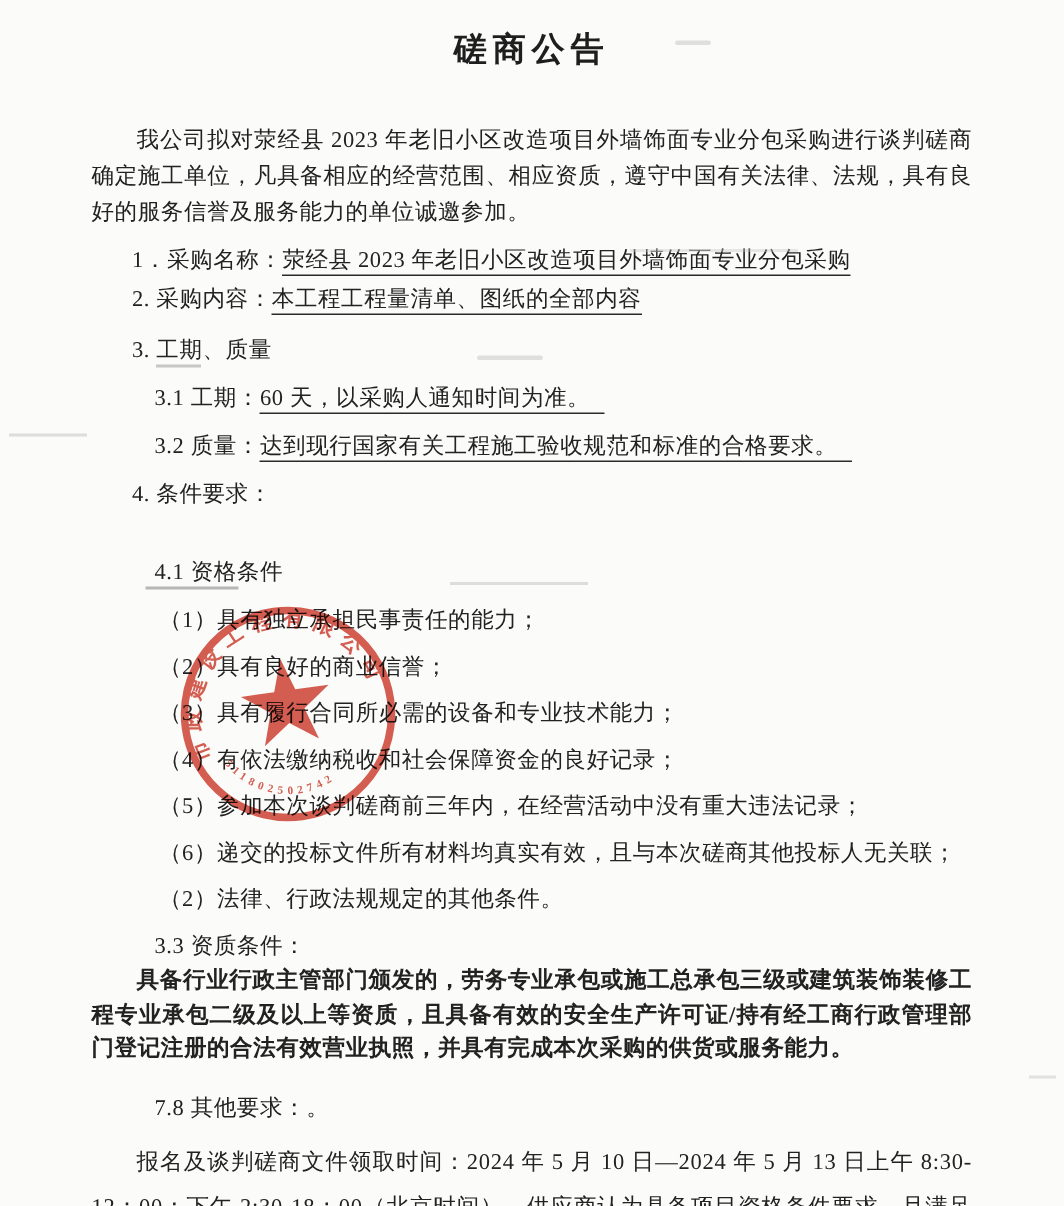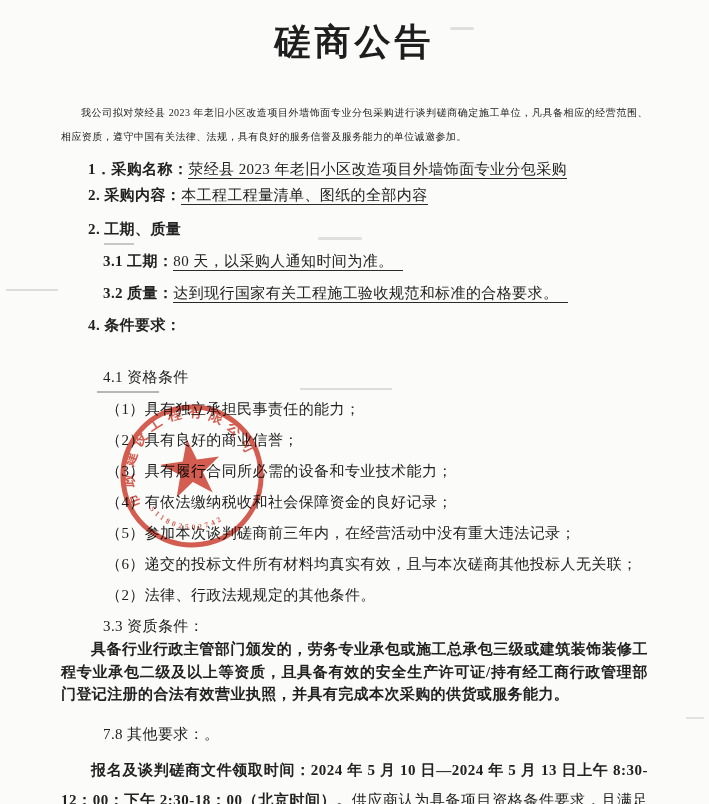--- a/index.html
+++ b/index.html
@@ -13,41 +13,41 @@
   }
   .page{
     position:relative;
     width:709px;height:804px;
     padding:14px 61px 0 61px;
     box-sizing:border-box;
   }
   h1.title{
     margin:4px 0 0 0;
     text-align:center;
-    font-size:36px;
+    font-size:22px;
     font-weight:bold;
     letter-spacing:4px;
     color:#1e1e1e;
   }
   p{margin:0;}
   .intro{
     margin-top:34px;
-    font-size:10px;
+    font-size:15px;
     line-height:24px;
     text-align:justify;
     text-indent:2em;
     letter-spacing:0.4px;
   }
   .row{
     font-size:15px;
     line-height:24px;
     letter-spacing:0.4px;
     white-space:nowrap;
   }
-  .b{font-weight:bold;}
+  .b{font-weight:normal;}
   .uv{
     border-bottom:1.4px solid #2a2a2a;
     padding-bottom:1px;
     margin-top:32px;
   }
   .pad{padding-right:10px;}
   .ind-a{padding-left:27px;}
   .ind-b{padding-left:42px;}
   .ind-c{padding-left:45px;}
   .m8{margin-top:8px;}
@@ -103,23 +103,23 @@
 <div class="page">
 
   <h1 class="title">磋商公告</h1>
 
   <p class="intro">我公司拟对荥经县 2023 年老旧小区改造项目外墙饰面专业分包采购进行谈判磋商确定施工单位，凡具备相应的经营范围、相应资质，遵守中国有关法律、法规，具有良好的服务信誉及服务能力的单位诚邀参加。</p>
 
   <p class="row ind-a m8"><span class="b">1．采购名称：</span><span class="uv">荥经县 2023 年老旧小区改造项目外墙饰面专业分包采购</span></p>
 
   <p class="row ind-a m2"><span class="b">2. 采购内容：</span><span class="uv">本工程工程量清单、图纸的全部内容</span></p>
 
-  <p class="row ind-a m10 b">2. 工期、质量</p>
+  <p class="row ind-a m10 b">3. 工期、质量</p>
 
-  <p class="row ind-b m8"><span class="b">3.1 工期：</span><span class="uv pad">80 天，以采购人通知时间为准。</span></p>
+  <p class="row ind-b m8"><span class="b">3.1 工期：</span><span class="uv pad">60 天，以采购人通知时间为准。</span></p>
 
   <p class="row ind-b m8"><span class="b">3.2 质量：</span><span class="uv pad">达到现行国家有关工程施工验收规范和标准的合格要求。</span></p>
 
   <p class="row ind-a m8 b">4. 条件要求：</p>
 
   <p class="row ind-b m12">4.1 资格条件</p>
 
   <p class="row ind-c qual">（1）具有独立承担民事责任的能力；</p>
   <p class="row ind-c qual">（2）具有良好的商业信誉；</p>
   <p class="row ind-c qual">（3）具有履行合同所必需的设备和专业技术能力；</p>

